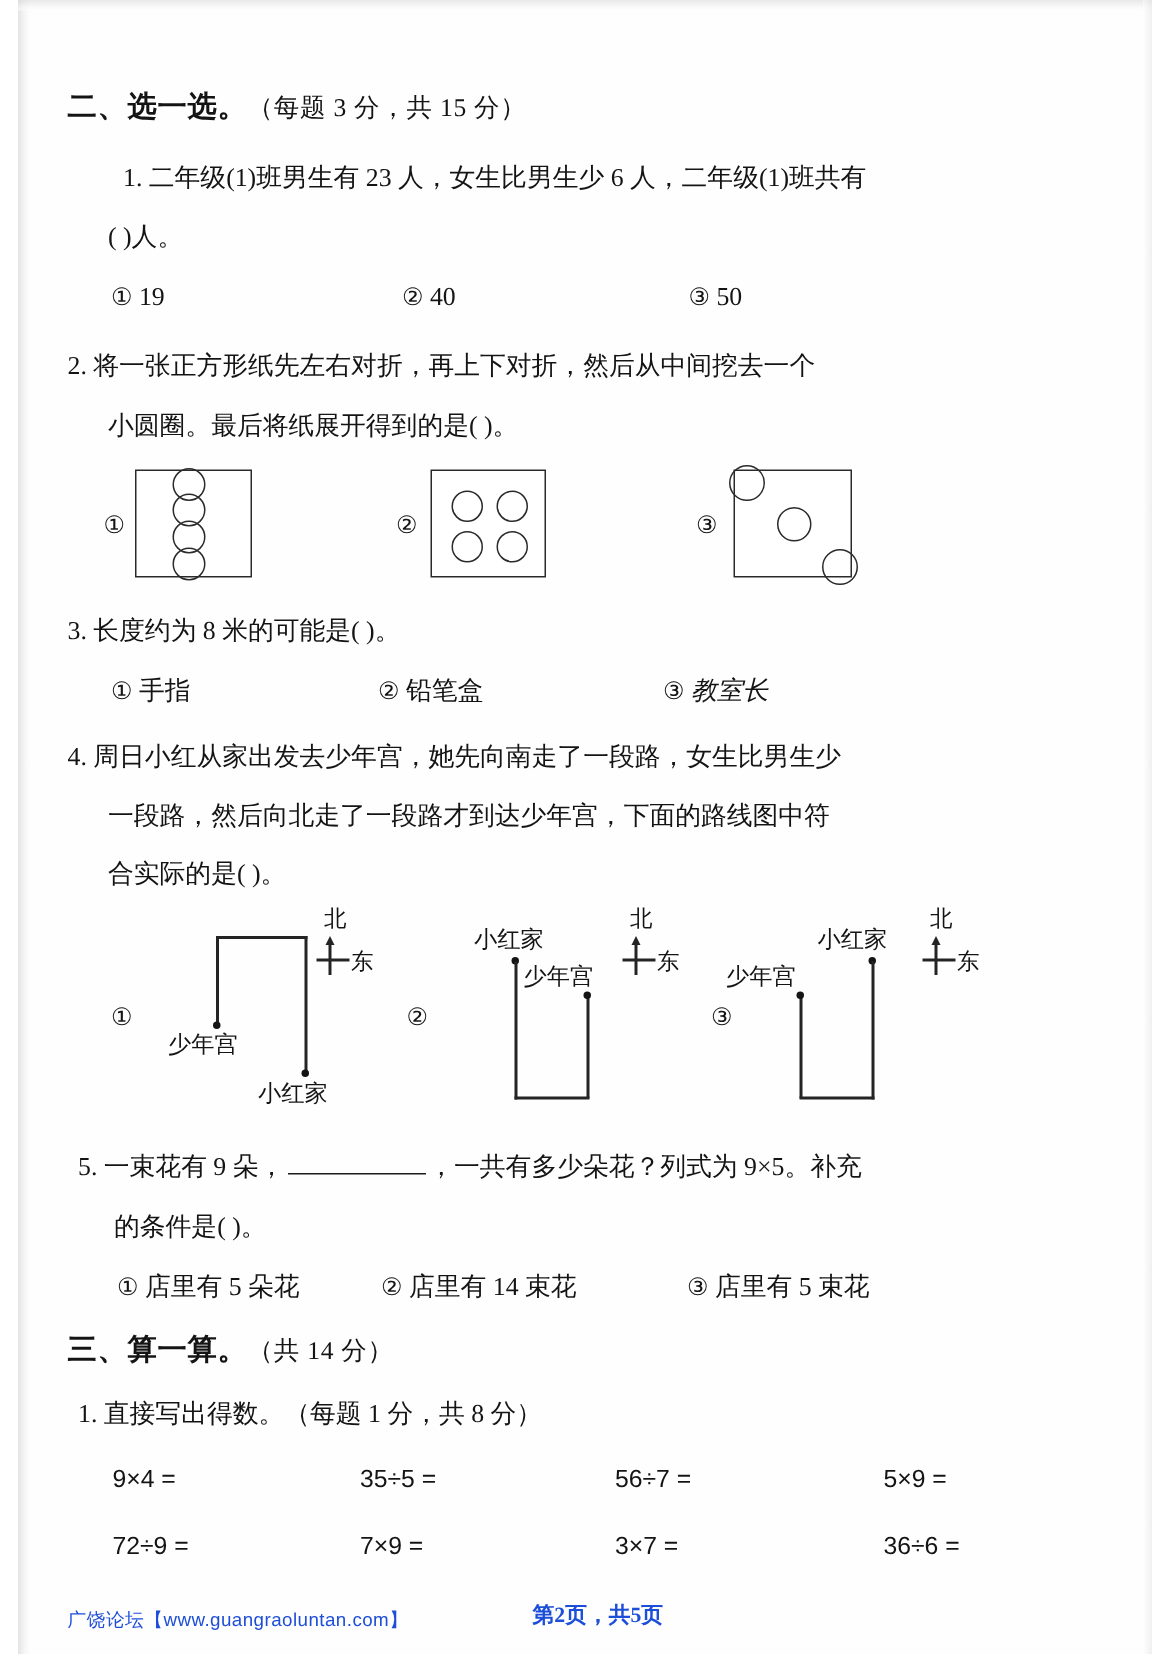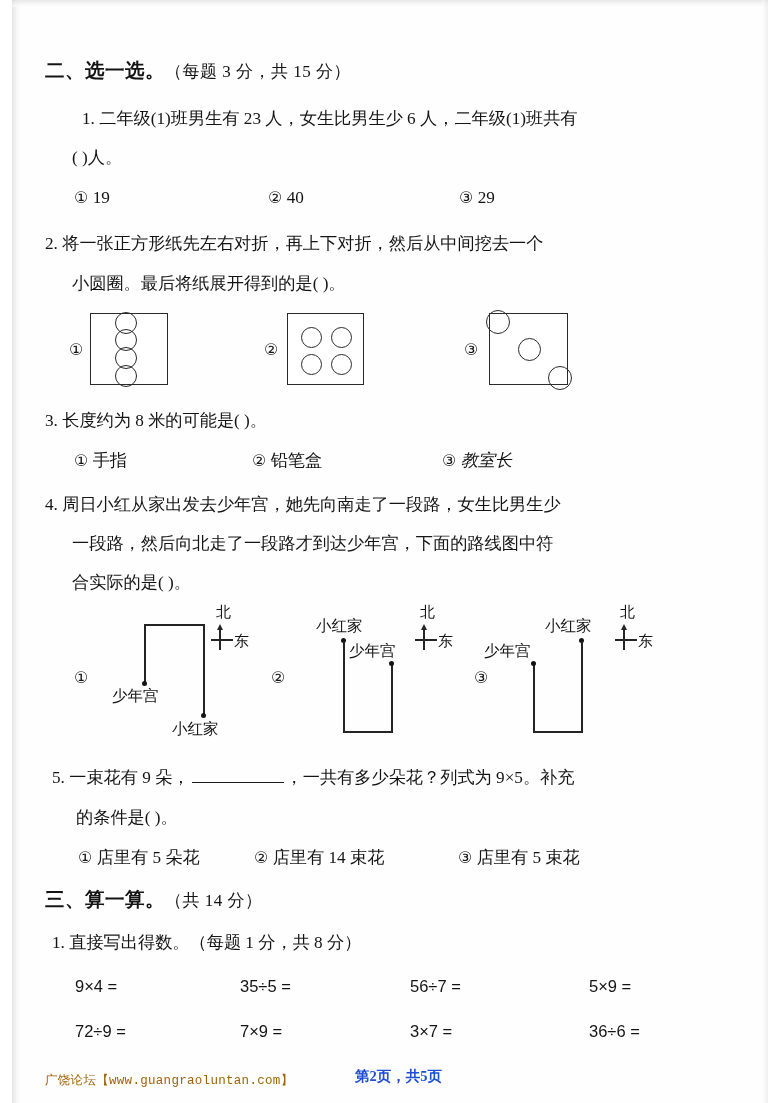--- a/index.html
+++ b/index.html
@@ -155,22 +155,22 @@
     position: absolute;
     font-size: 16.5px;
     font-family: "Liberation Sans", sans-serif;
     white-space: nowrap;
   }
 
   
   .watermark {
     position: absolute;
     font-size: 12.5px;
-    color: #a16207;
-    font-family: Liberation Mono, monospace;
+    color: #1d4ed8;
+    font-family: Liberation Sans, sans-serif;
     white-space: nowrap;
     letter-spacing: .3px;
   }
   .pagenum {
     position: absolute;
     font-size: 14.5px;
     color: #1d4ed8;
     white-space: nowrap;
     font-weight: 600;
   }
@@ -199,21 +199,21 @@
     <div class="abs opt-row" style="left:62px; top:188px;">
       <span class="circ-num">①</span>
       <span>19</span>
     </div>
     <div class="abs opt-row" style="left:256px; top:188px;">
       <span class="circ-num">②</span>
       <span>40</span>
     </div>
     <div class="abs opt-row" style="left:447px; top:188px;">
       <span class="circ-num">③</span>
-      <span>29</span>
+      <span>50</span>
     </div>
 
     <div class="abs q-line" style="left:33px; top:231px;">
       <span>2.</span>
       <span>将一张正方形纸先左右对折，再上下对折，然后从中间挖去一个</span>
     </div>
     <div class="abs q-line" style="left:60px; top:271px;">
       <span>小圆圈。最后将纸展开得到的是(          )。</span>
     </div>
 

